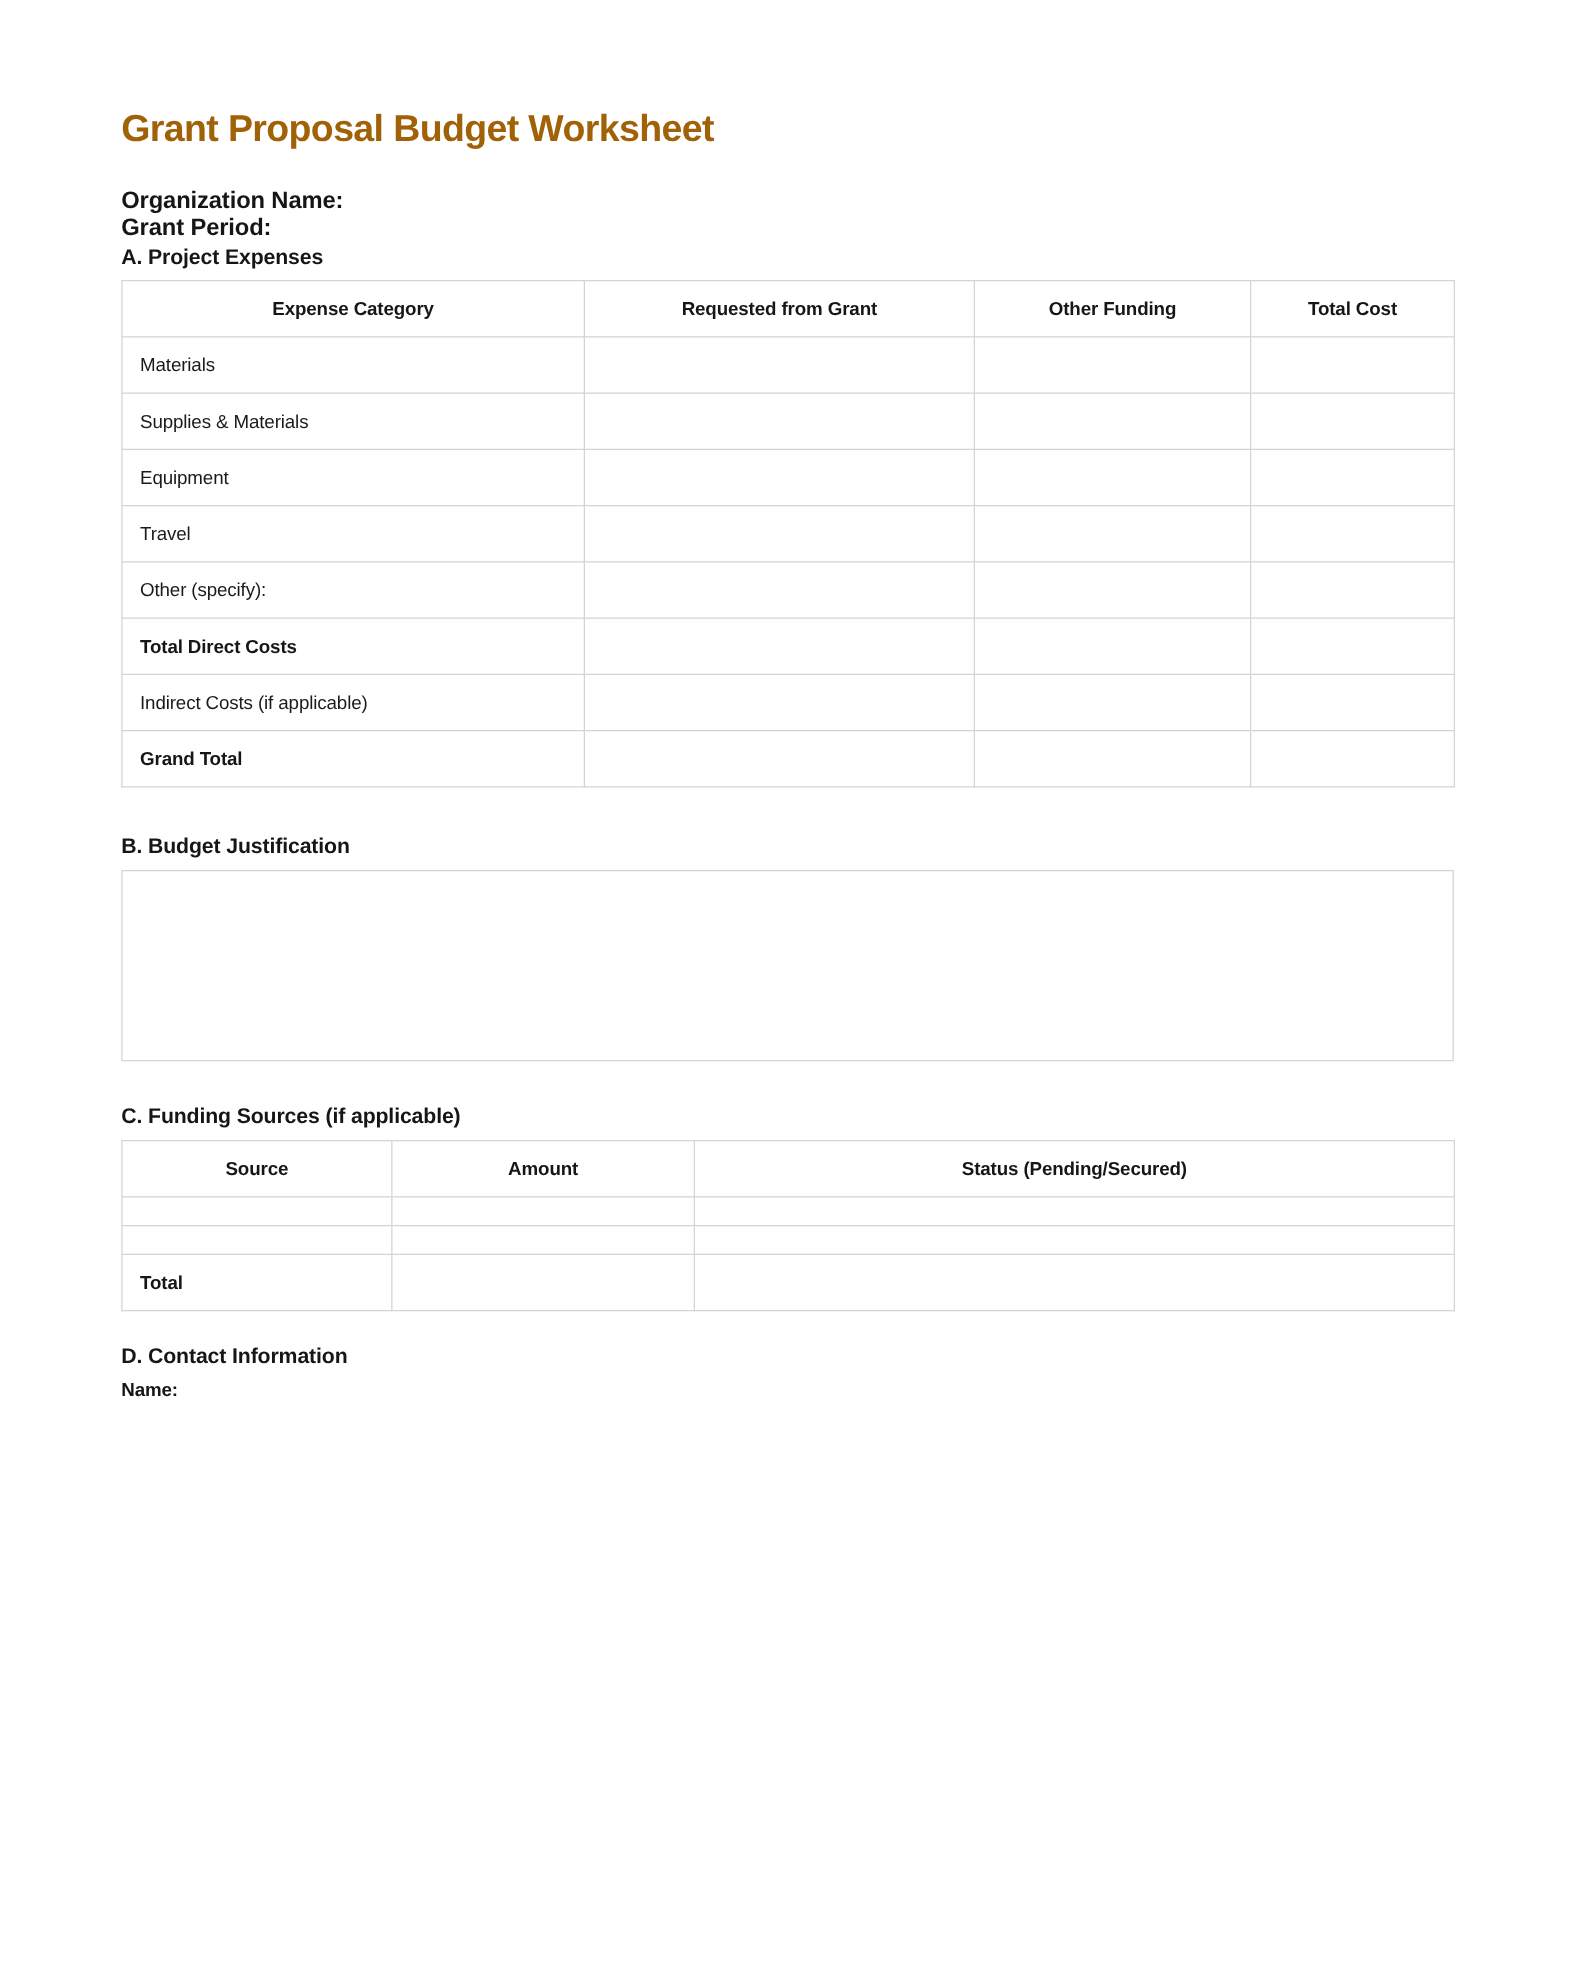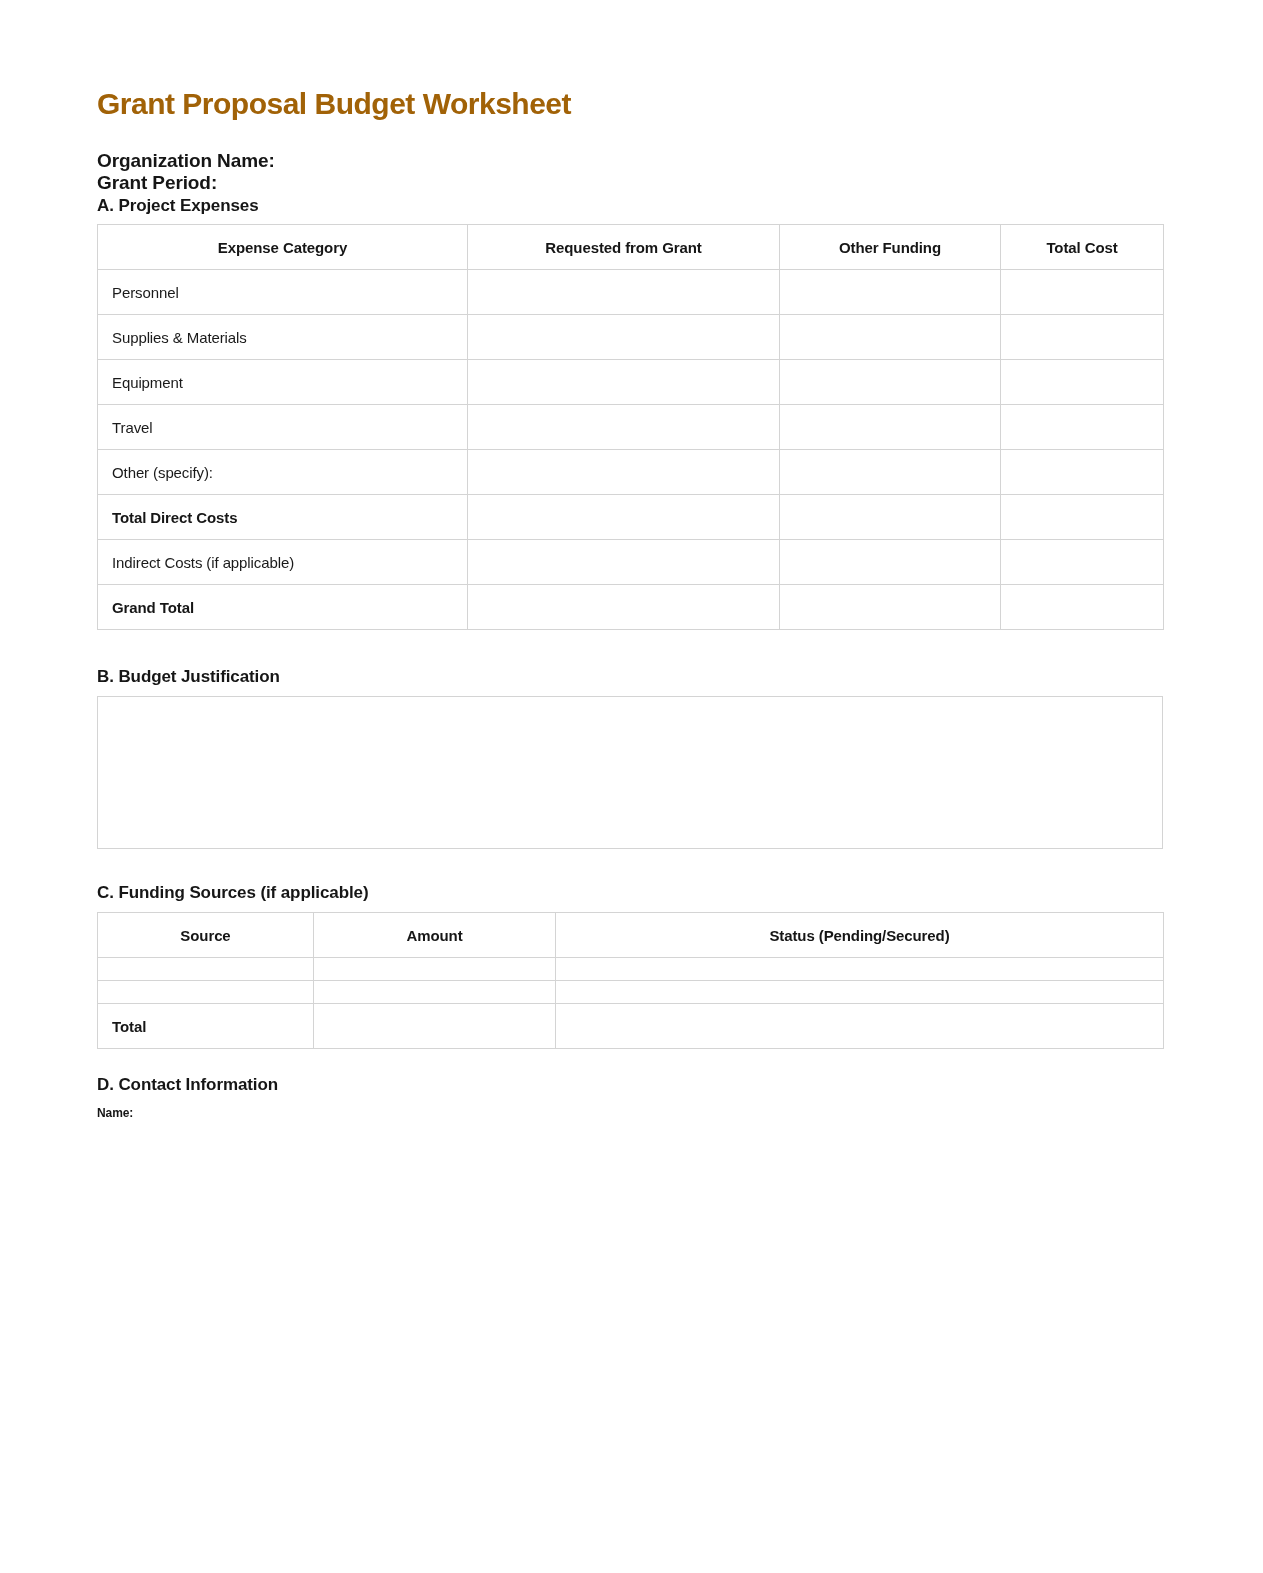--- a/index.html
+++ b/index.html
@@ -82,21 +82,21 @@
   .justification-box {
     margin-top: 7px;
     width: 1066px;
     height: 153px;
     border: 1px solid #d4d4d4;
     font-size: 15px;
     padding: 10px 14px;
   }
   .name-label {
     margin-top: 5px;
-    font-size: 12px;
+    font-size: 15px;
     font-weight: 700;
     line-height: 22px;
     color: #161616;
   }
 </style>
 </head>
 <body>
 
 <div class="page">
 
@@ -111,21 +111,21 @@
 
   <table class="expenses-table">
     <tbody>
         <tr class="row-tall">
       <th class="col-a-1">Expense Category</th>
       <th class="col-a-2">Requested from Grant</th>
       <th class="col-a-3">Other Funding</th>
       <th class="col-a-4">Total Cost</th>
     </tr>
     <tr class="row-tall">
-      <td>Personnel</td>
+      <td>Materials</td>
       <td></td>
       <td></td>
       <td></td>
     </tr>
     <tr class="row-tall">
       <td>Supplies &amp; Materials</td>
       <td></td>
       <td></td>
       <td></td>
     </tr>

